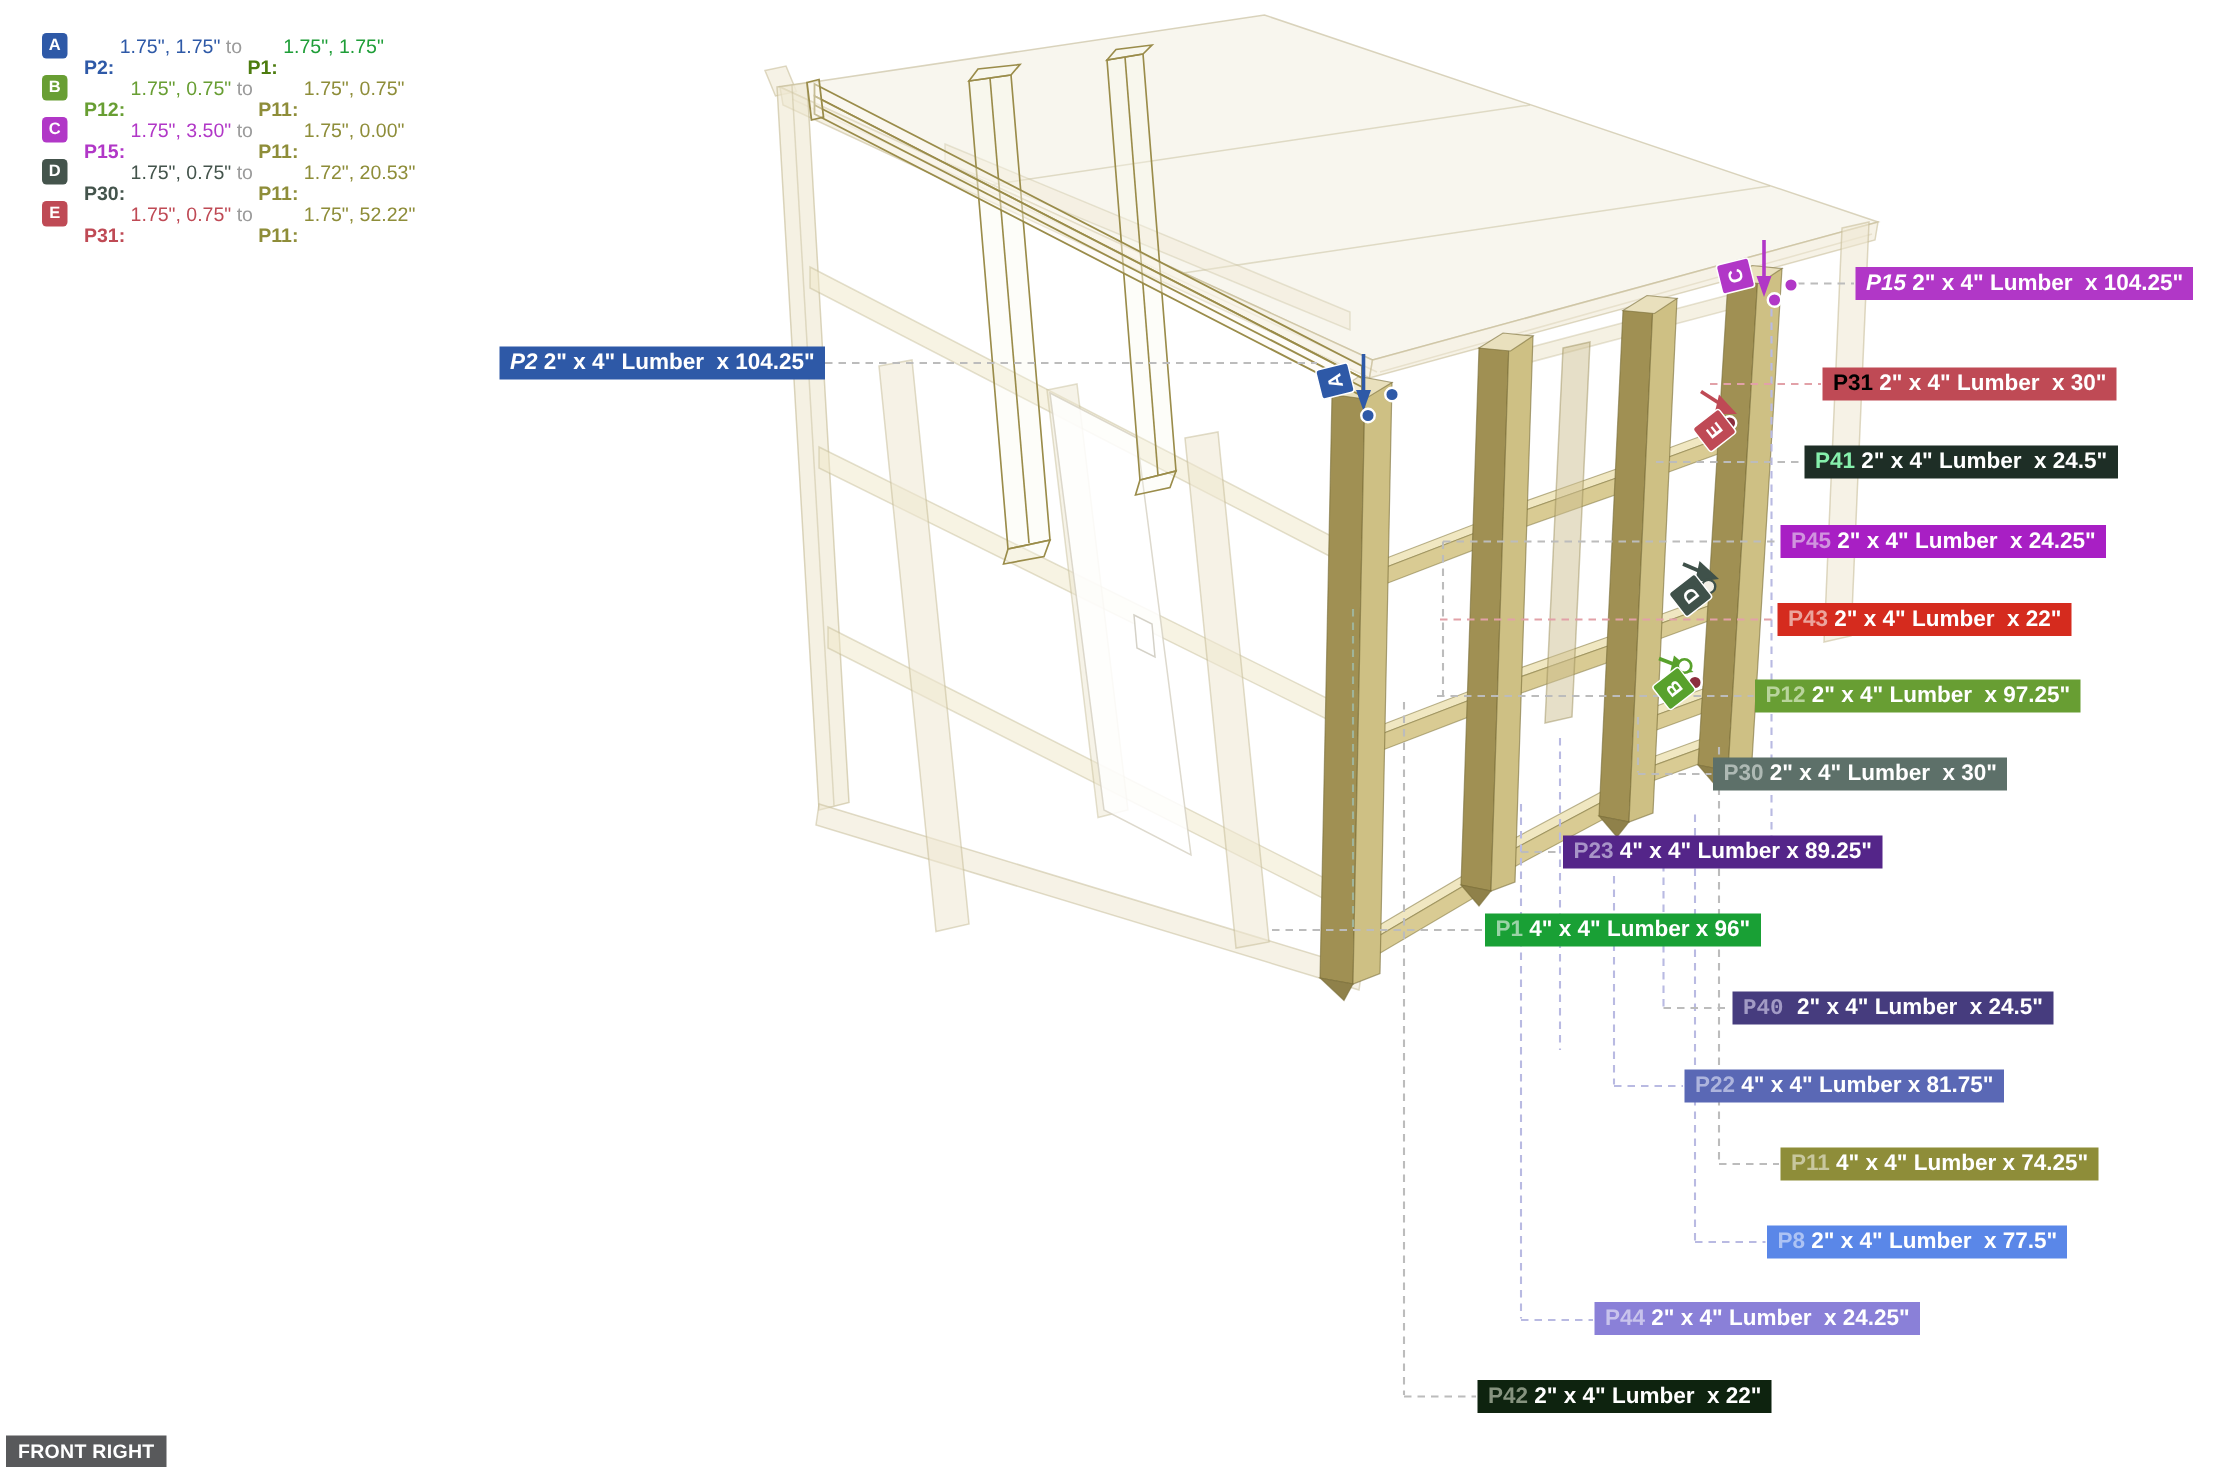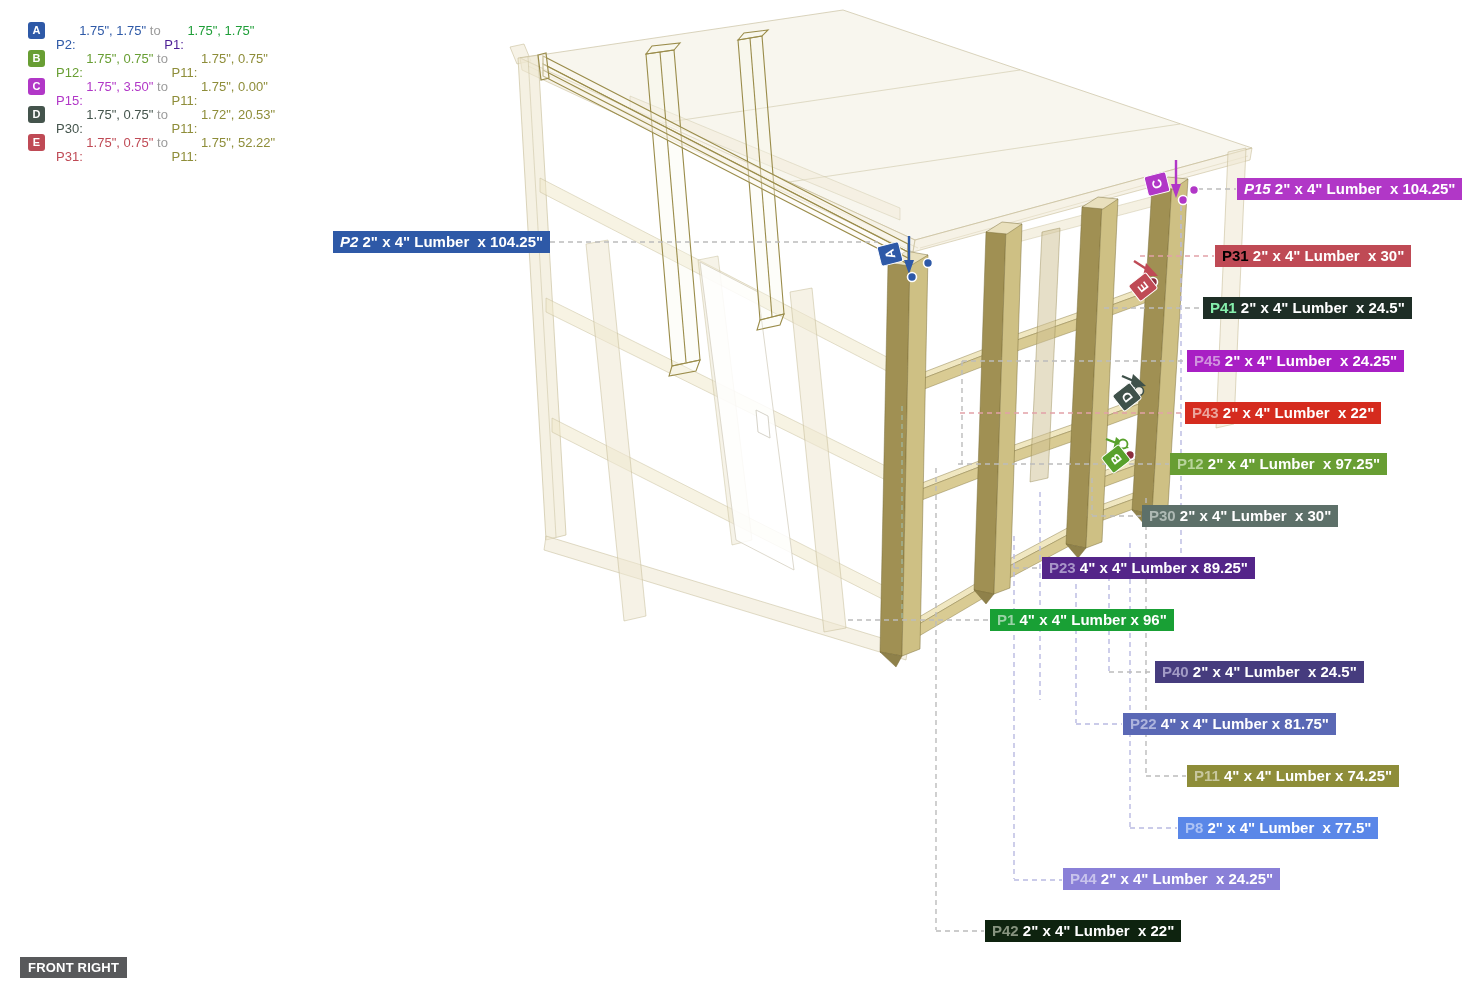--- a/index.html
+++ b/index.html
@@ -21,24 +21,24 @@
   .legend{position:absolute;left:28px;top:16px;}
   .legend-title{font-size:13px;color:#a2a2a2;height:22px;}
   .legend-title .arr{font-size:13px;color:#a2a2a2;padding-left:3px;}
   .legend-note{font-size:12px;color:#9b9b9b;height:24px;}
   .legend-note .dot{color:#8a8a8a;font-size:11px;padding-right:3px;}
   .lrow{display:flex;align-items:center;height:28px;font-size:13px;color:#999;white-space:pre;}
   .badge{
     width:17px;height:17px;border-radius:3px;color:#fff;font-size:11px;font-weight:bold;
     display:flex;align-items:center;justify-content:center;margin-right:11px;flex:0 0 17px;
   }
-  .lrow b{font-weight:normal;margin-top:29px;}
+  .lrow b{font-weight:bold;margin-top:29px;}
 
   .viewtag{
-    position:absolute;left:20px;top:957px;background:#58595b;color:#fff;
+    position:absolute;left:4px;top:957px;background:#58595b;color:#fff;
     font-size:13px;font-weight:bold;padding:3px 8px;letter-spacing:.2px;
   }
 </style>
 </head>
 <body>
 
 <div class="scene">
 <svg width="1484" height="985" viewBox="0 0 1484 985">
 
   <g>
@@ -238,31 +238,31 @@
     <div class="plabel" style="left: 333px; top: 231px; background: rgb(46, 89, 167);"><span class="pfx" style="color: #ffffff; font-style: italic;">P2 </span><span>2" x 4" Lumber  x 104.25"</span></div>
     <div class="plabel" style="left: 1237px; top: 178px; background: rgb(177, 55, 199);"><span class="pfx" style="color: #ffffff; font-style: italic;">P15 </span><span>2" x 4" Lumber  x 104.25"</span></div>
     <div class="plabel" style="left: 1215px; top: 245px; background: rgb(191, 74, 85);"><span class="pfx" style="color: #000000;">P31 </span><span>2" x 4" Lumber  x 30"</span></div>
     <div class="plabel" style="left: 1203px; top: 297px; background: rgb(30, 46, 38);"><span class="pfx" style="color: #86efac;">P41 </span><span>2" x 4" Lumber  x 24.5"</span></div>
     <div class="plabel" style="left: 1187px; top: 350px; background: rgb(168, 31, 196);"><span class="pfx" style="color: rgb(208, 147, 222);">P45 </span><span>2" x 4" Lumber  x 24.25"</span></div>
     <div class="plabel" style="left: 1185px; top: 402px; background: rgb(213, 43, 30);"><span class="pfx" style="color: rgb(235, 164, 156); text-align: right;">P43 </span><span>2" x 4" Lumber  x 22"</span></div>
     <div class="plabel" style="left: 1170px; top: 453px; background: rgb(104, 158, 51);"><span class="pfx" style="color: rgb(185, 212, 156);">P12 </span><span>2" x 4" Lumber  x 97.25"</span></div>
     <div class="plabel" style="left: 1142px; top: 505px; background: rgb(93, 112, 105);"><span class="pfx" style="color: rgb(174, 185, 180);">P30 </span><span>2" x 4" Lumber  x 30"</span></div>
     <div class="plabel" style="left: 1042px; top: 557px; background: rgb(84, 37, 137);"><span class="pfx" style="color: rgb(168, 148, 200);">P23 </span><span>4" x 4" Lumber x 89.25"</span></div>
     <div class="plabel" style="left: 990px; top: 609px; background: rgb(25, 160, 53);"><span class="pfx" style="color: rgb(154, 211, 166);">P1 </span><span>4" x 4" Lumber x 96"</span></div>
-    <div class="plabel" style="left: 1155px; top: 661px; background: rgb(70, 60, 126);"><span class="pfx" style="color: rgb(162, 155, 197);">P40 </span><span>2" x 4" Lumber  x 24.5"</span></div>
+    <div class="plabel" style="left: 1155px; top: 661px; background: rgb(70, 60, 126);"><span class="pfx" style="color: rgb(162, 155, 197); font-family: Liberation Mono, monospace;">P40 </span><span>2" x 4" Lumber  x 24.5"</span></div>
     <div class="plabel" style="left: 1123px; top: 713px; background: rgb(90, 104, 181);"><span class="pfx" style="color: rgb(173, 180, 221);">P22 </span><span>4" x 4" Lumber x 81.75"</span></div>
     <div class="plabel" style="left: 1187px; top: 765px; background: rgb(142, 141, 57);"><span class="pfx" style="color: rgb(200, 199, 158); text-align: center;">P11 </span><span>4" x 4" Lumber x 74.25"</span></div>
     <div class="plabel" style="left: 1178px; top: 817px; background: rgb(90, 135, 232);"><span class="pfx" style="color: rgb(173, 195, 244);">P8 </span><span>2" x 4" Lumber  x 77.5"</span></div>
     <div class="plabel" style="left: 1063px; top: 868px; background: rgb(138, 128, 216);"><span class="pfx" style="color: rgb(200, 195, 236);">P44 </span><span>2" x 4" Lumber  x 24.25"</span></div>
     <div class="plabel" style="left: 985px; top: 920px; background: rgb(14, 35, 15);"><span class="pfx" style="color: rgb(134, 147, 127);">P42 </span><span>2" x 4" Lumber  x 22"</span></div>
   </div>
 
 <div class="legend">
   <div id="legend-rows">
-      <div class="lrow"><span class="badge" style="background: rgb(46, 89, 167);">A</span><b style="color: rgb(46, 89, 167);">P2: </b><span style="color: rgb(46, 89, 167);">1.75", 1.75"</span><span style="color: rgb(155, 155, 155);"> to </span><b style="color: #4c1d95;">P1: </b><span style="color: rgb(31, 158, 56);">1.75", 1.75"</span></div>
+      <div class="lrow"><span class="badge" style="background: rgb(46, 89, 167);">A</span><b style="color: rgb(46, 89, 167);">P2: </b><span style="color: rgb(46, 89, 167);">1.75", 1.75"</span><span style="color: rgb(155, 155, 155);"> to </span><b style="color: #4d7c0f;">P1: </b><span style="color: rgb(31, 158, 56);">1.75", 1.75"</span></div>
       <div class="lrow"><span class="badge" style="background: rgb(104, 158, 51);">B</span><b style="color: rgb(104, 158, 51);">P12: </b><span style="color: rgb(104, 158, 51);">1.75", 0.75"</span><span style="color: rgb(155, 155, 155);"> to </span><b style="color: rgb(142, 141, 57);">P11: </b><span style="color: rgb(142, 141, 57);">1.75", 0.75"</span></div>
       <div class="lrow"><span class="badge" style="background: rgb(177, 55, 199);">C</span><b style="color: rgb(177, 55, 199);">P15: </b><span style="color: rgb(177, 55, 199);">1.75", 3.50"</span><span style="color: rgb(155, 155, 155);"> to </span><b style="color: rgb(142, 141, 57);">P11: </b><span style="color: rgb(142, 141, 57);">1.75", 0.00"</span></div>
       <div class="lrow"><span class="badge" style="background: rgb(68, 84, 76);">D</span><b style="color: rgb(68, 84, 76);">P30: </b><span style="color: rgb(68, 84, 76);">1.75", 0.75"</span><span style="color: rgb(155, 155, 155);"> to </span><b style="color: rgb(142, 141, 57);">P11: </b><span style="color: rgb(142, 141, 57);">1.72", 20.53"</span></div>
       <div class="lrow"><span class="badge" style="background: rgb(191, 74, 85);">E</span><b style="color: rgb(191, 74, 85);">P31: </b><span style="color: rgb(191, 74, 85);">1.75", 0.75"</span><span style="color: rgb(155, 155, 155);"> to </span><b style="color: rgb(142, 141, 57);">P11: </b><span style="color: rgb(142, 141, 57);">1.75", 52.22"</span></div>
     </div>
 </div>
 
 <div class="viewtag">FRONT RIGHT</div>
 
 </body></html>

